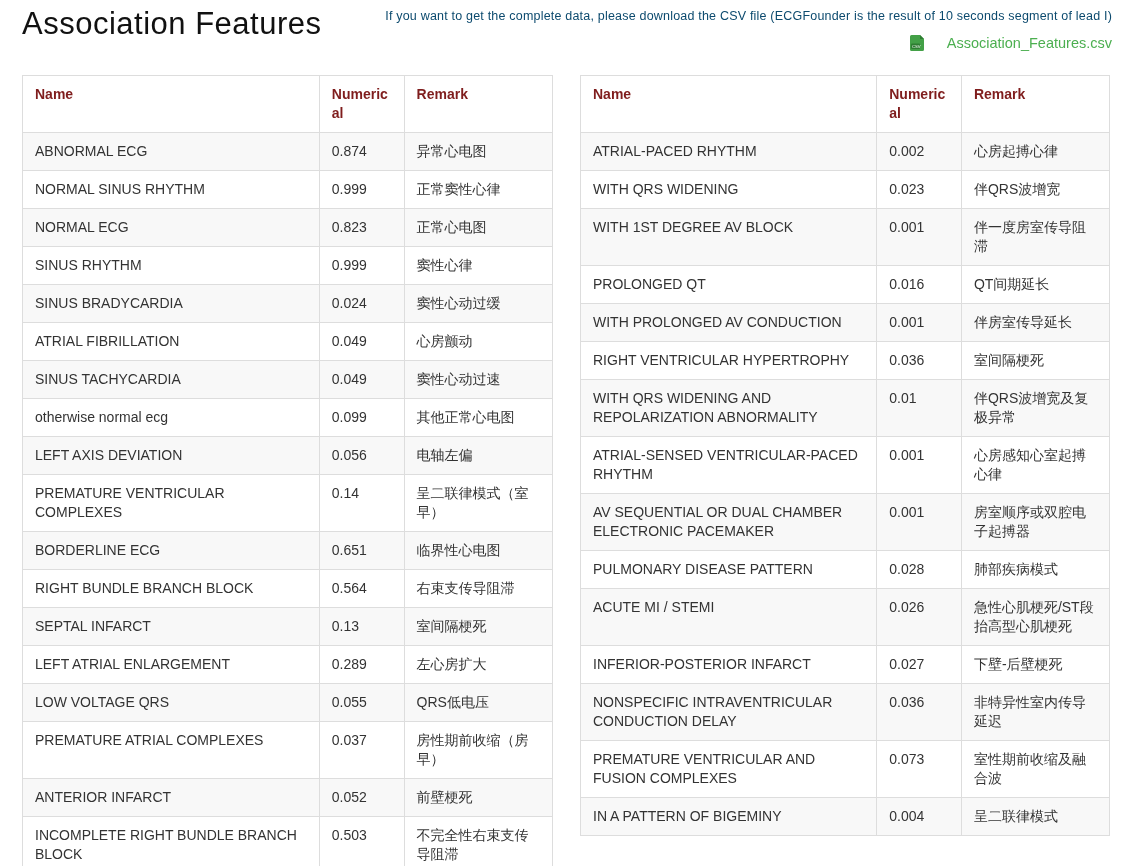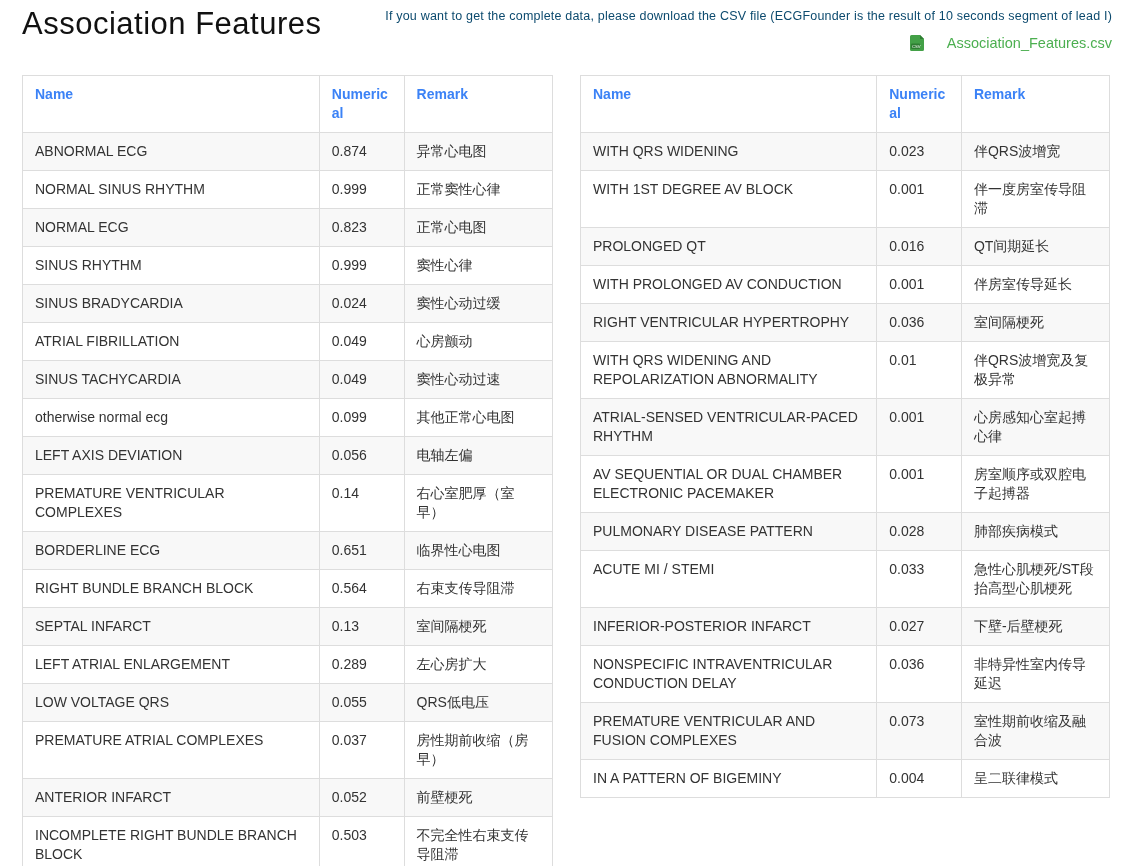--- a/index.html
+++ b/index.html
@@ -51,21 +51,21 @@
   table.right-table { width: 530px; }
   th, td {
     border: 1px solid #dddddd;
     padding: 9px 12px;
     text-align: left;
     vertical-align: top;
     line-height: 19px;
     word-wrap: break-word;
     overflow-wrap: break-word;
   }
-  th { font-weight: 700; color: #3b82f6; background: #ffffff; }
+  th { font-weight: 700; color: #7f1d1d; background: #ffffff; }
   tbody tr:nth-child(odd) { background: #f8f8f8; }
   tbody tr:nth-child(even) { background: #ffffff; }
   col.c-name { width: 56%; }
   col.c-num  { width: 16%; }
   col.c-rem  { width: 28%; }
 </style>
 </head>
 <body>
 
 <div class="page">
@@ -143,21 +143,21 @@
             <td>其他正常心电图</td>
           </tr>
           <tr>
             <td>LEFT AXIS DEVIATION</td>
             <td>0.056</td>
             <td>电轴左偏</td>
           </tr>
           <tr>
             <td>PREMATURE VENTRICULAR COMPLEXES</td>
             <td>0.14</td>
-            <td>右心室肥厚（室早）</td>
+            <td>呈二联律模式（室早）</td>
           </tr>
           <tr>
             <td>BORDERLINE ECG</td>
             <td>0.651</td>
             <td>临界性心电图</td>
           </tr>
           <tr>
             <td>RIGHT BUNDLE BRANCH BLOCK</td>
             <td>0.564</td>
             <td>右束支传导阻滞</td>
@@ -203,20 +203,25 @@
         </colgroup>
       <thead>
         <tr>
           <th>Name</th>
           <th>Numerical</th>
           <th>Remark</th>
         </tr>
       </thead>
       <tbody>
           <tr>
+            <td>ATRIAL-PACED RHYTHM</td>
+            <td>0.002</td>
+            <td>心房起搏心律</td>
+          </tr>
+          <tr>
             <td>WITH QRS WIDENING</td>
             <td>0.023</td>
             <td>伴QRS波增宽</td>
           </tr>
           <tr>
             <td>WITH 1ST DEGREE AV BLOCK</td>
             <td>0.001</td>
             <td>伴一度房室传导阻滞</td>
           </tr>
           <tr>
@@ -249,21 +254,21 @@
             <td>0.001</td>
             <td>房室顺序或双腔电子起搏器</td>
           </tr>
           <tr>
             <td>PULMONARY DISEASE PATTERN</td>
             <td>0.028</td>
             <td>肺部疾病模式</td>
           </tr>
           <tr>
             <td>ACUTE MI / STEMI</td>
-            <td>0.033</td>
+            <td>0.026</td>
             <td>急性心肌梗死/ST段抬高型心肌梗死</td>
           </tr>
           <tr>
             <td>INFERIOR-POSTERIOR INFARCT</td>
             <td>0.027</td>
             <td>下壁-后壁梗死</td>
           </tr>
           <tr>
             <td>NONSPECIFIC INTRAVENTRICULAR CONDUCTION DELAY</td>
             <td>0.036</td>

